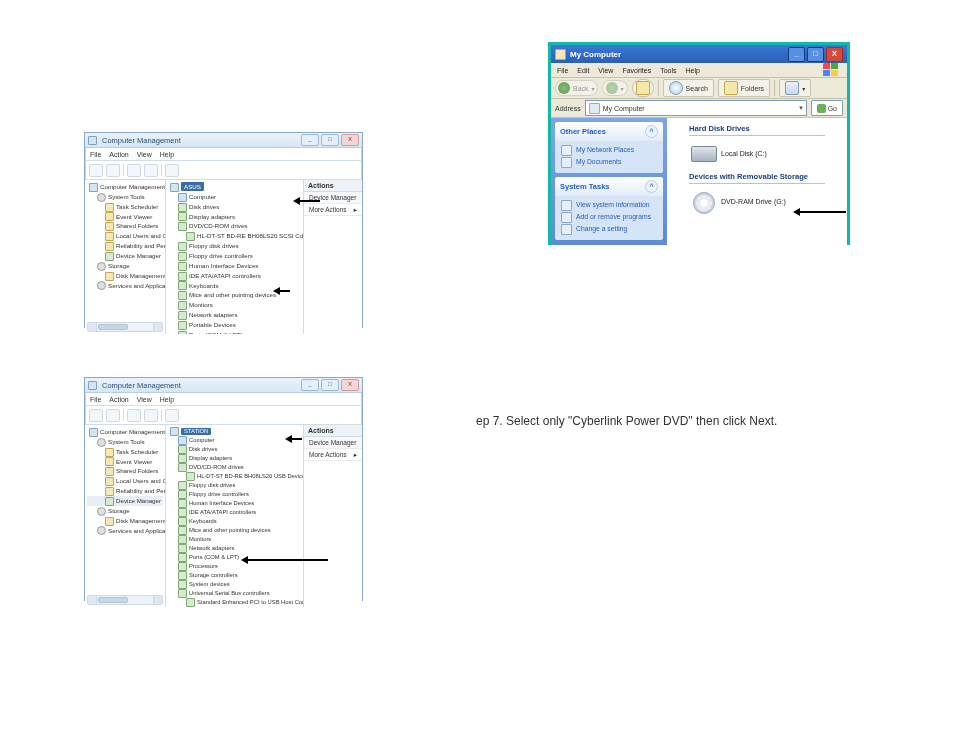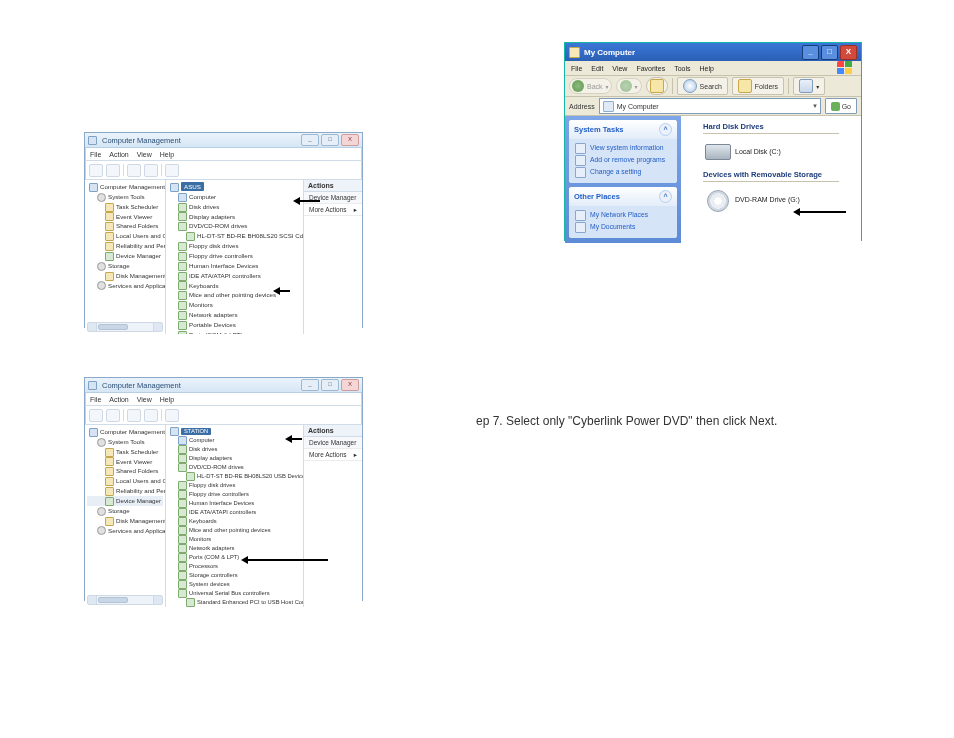--- a/index.html
+++ b/index.html
@@ -164,23 +164,23 @@
     content:"";
     position:absolute;
     left:-7px; top:-3px;
     border: 4px solid transparent;
     border-right: 7px solid #000;
   }
 
   
   .xp-window {
     position: absolute;
-    left: 564px; top: 42px;
+    left: 548px; top: 42px;
     width: 296px; height: 197px;
-    border: 1px solid #14b8a6;
+    border: 3px solid #14b8a6;
     background: #7f1d1d;
     font-size: 7px;
   }
   .xp-title {
     height: 18px;
     background: linear-gradient(#3b77d8, #2a5fb5);
     color: #fff;
     display: flex;
     align-items: center;
     padding: 0 4px;
@@ -398,53 +398,53 @@
       <span>My Computer</span>
       <span style="margin-left:auto;font-size:7px;color:#555;">▾</span>
     </div>
     <div class="xp-go">
       <span style="width:9px;height:9px;background:#6bb05a;border-radius:2px;display:inline-block;"></span>
       <span>Go</span>
     </div>
   </div>
   <div class="xp-body">
     <div class="xp-side">
+      <div class="xp-panel">
+        <div class="xp-panel-head">
+          <span>Other Places</span>
+          <span class="chev">˄</span>
+        </div>
+        <div class="xp-panel-body">
+          <div class="row">
+              <span class="sm-ico"></span>
+              <span>My Network Places</span>
+            </div>
+          <div class="row">
+              <span class="sm-ico"></span>
+              <span>My Documents</span>
+            </div>
+        </div>
+      </div>
       <div class="xp-panel">
         <div class="xp-panel-head">
           <span>System Tasks</span>
           <span class="chev">˄</span>
         </div>
         <div class="xp-panel-body">
           <div class="row">
               <span class="sm-ico"></span>
               <span>View system information</span>
             </div>
           <div class="row">
               <span class="sm-ico"></span>
               <span>Add or remove programs</span>
             </div>
           <div class="row">
               <span class="sm-ico"></span>
               <span>Change a setting</span>
-            </div>
-        </div>
-      </div>
-      <div class="xp-panel">
-        <div class="xp-panel-head">
-          <span>Other Places</span>
-          <span class="chev">˄</span>
-        </div>
-        <div class="xp-panel-body">
-          <div class="row">
-              <span class="sm-ico"></span>
-              <span>My Network Places</span>
-            </div>
-          <div class="row">
-              <span class="sm-ico"></span>
-              <span>My Documents</span>
             </div>
         </div>
       </div>
     </div>
     <div class="xp-main">
       <div class="xp-group-head">Hard Disk Drives</div>
       <div class="xp-item">
         <div class="drv-ico">
             <div class="hd-ico"></div>
           </div>

